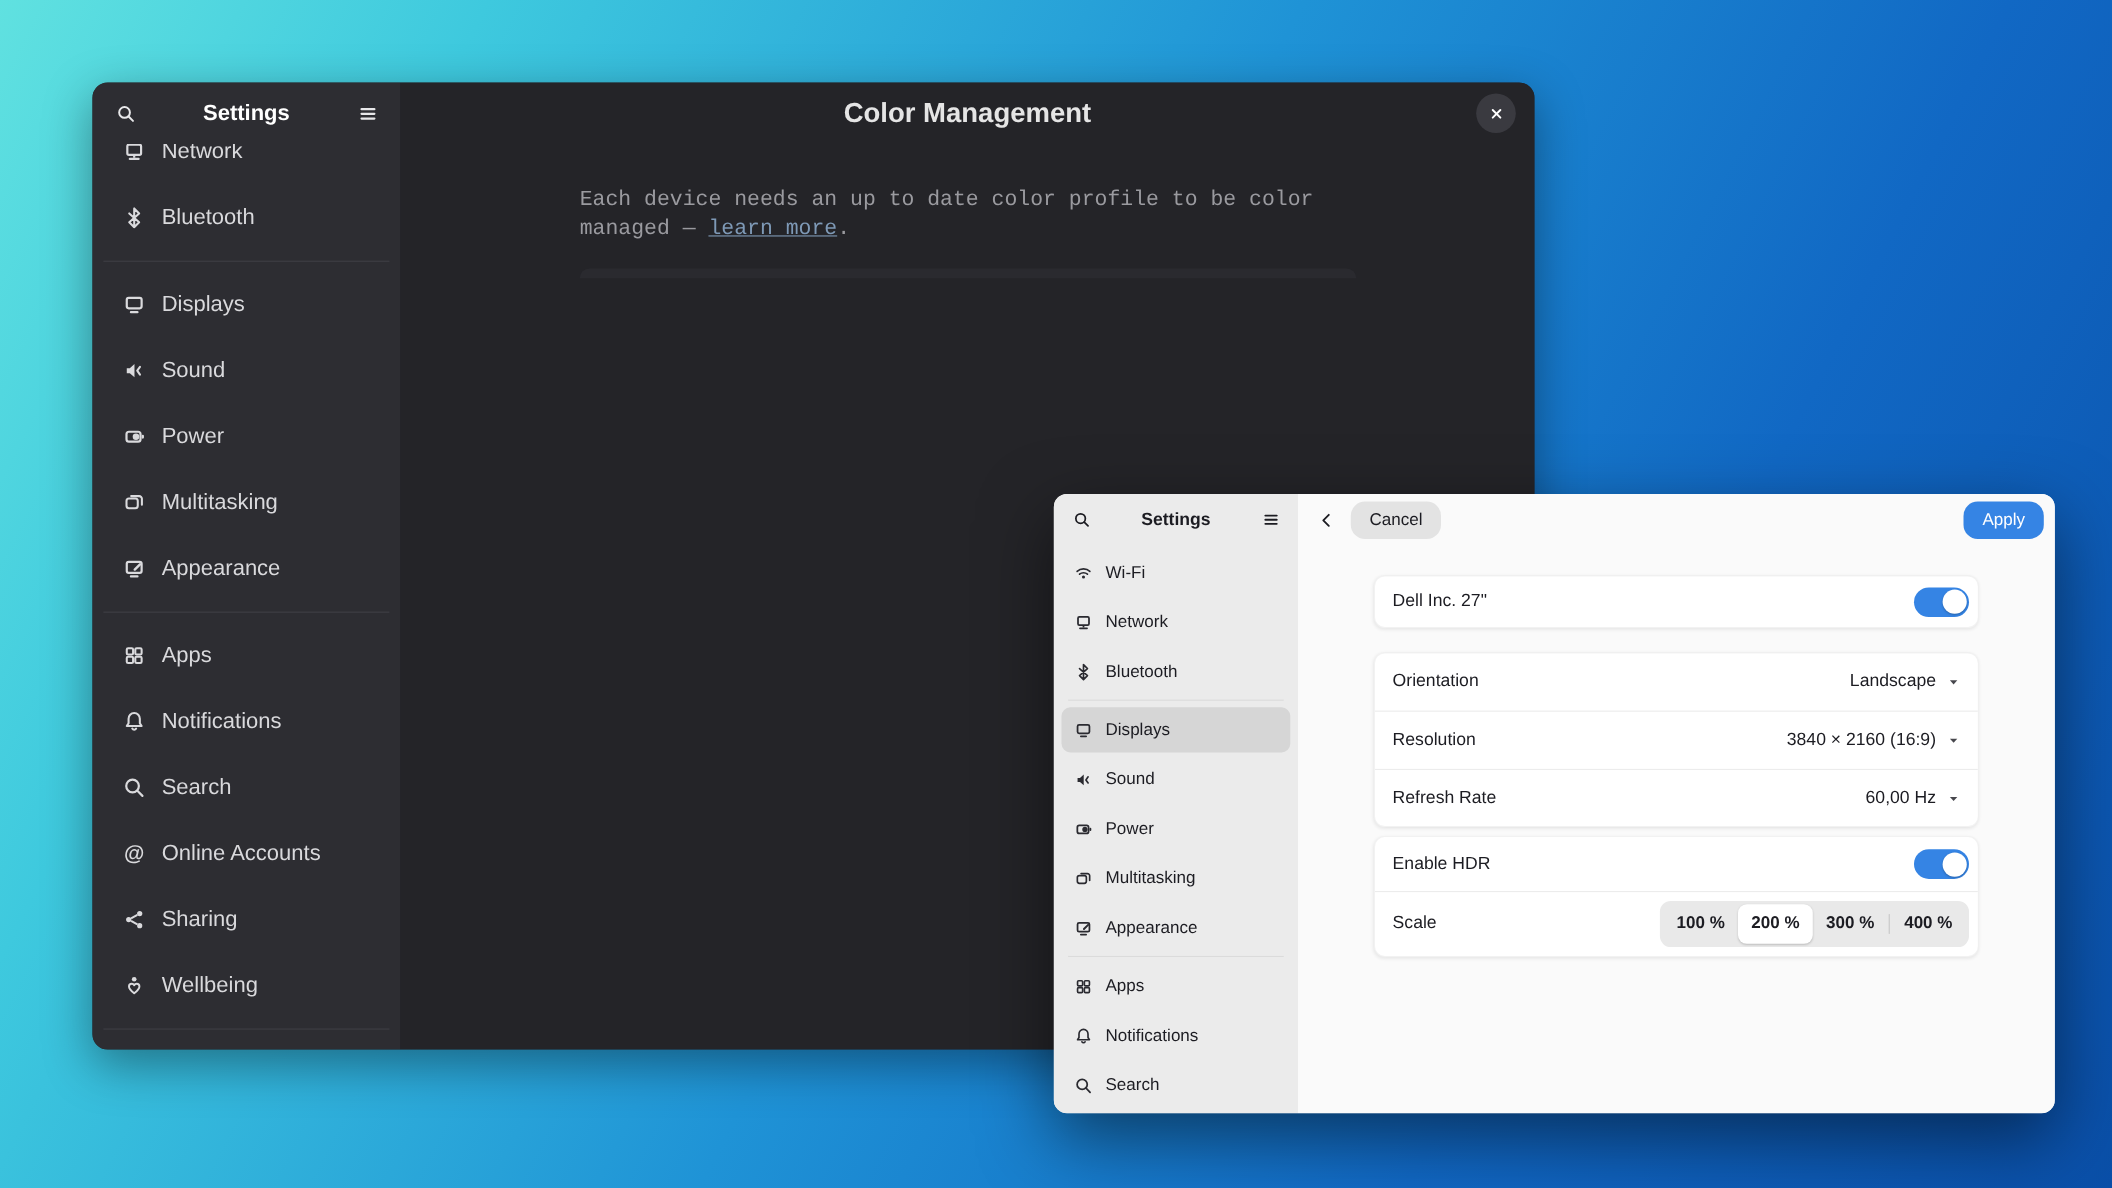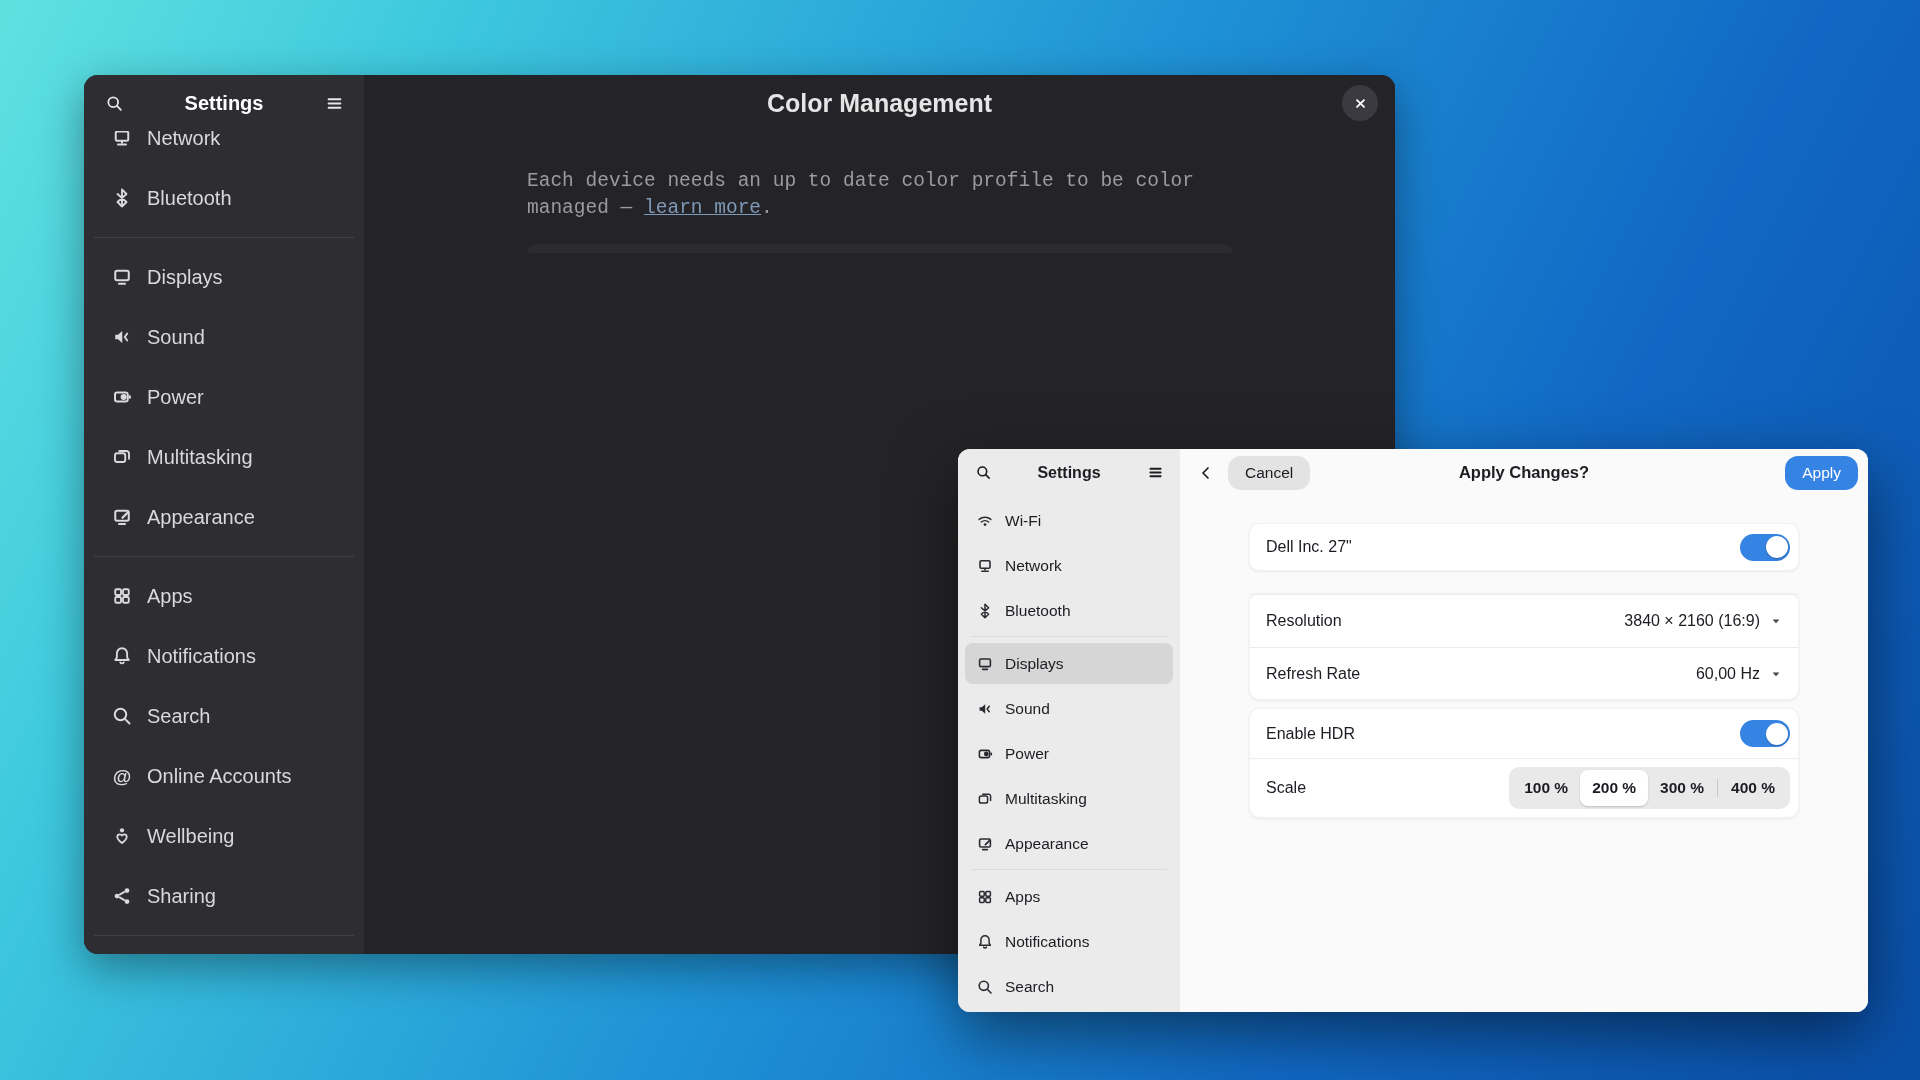--- a/index.html
+++ b/index.html
@@ -216,41 +216,41 @@
           </span>
         <span>Search</span>
       </div>
       <div class="d-row">
         <span class="icon text-icon">@</span>
         <span>Online Accounts</span>
       </div>
       <div class="d-row">
         <span class="icon">
             <svg width="20" height="20" viewBox="0 0 16 16">
-              <circle cx="8" cy="3.4" r="1.7" fill="currentColor"></circle>
-              <path d="M8 13.6 C5.2 11.4 4.2 10 4.2 8.7 C4.2 7.5 5.1 6.7 6.2 6.7 C6.9 6.7 7.6 7 8 7.7 C8.4 7 9.1 6.7 9.8 6.7 C10.9 6.7 11.8 7.5 11.8 8.7 C11.8 10 10.8 11.4 8 13.6 Z" fill="none" stroke="currentColor" stroke-width="1.4" stroke-linejoin="round"></path>
-            </svg>
-          </span>
-        <span>Wellbeing</span>
-      </div>
-      <div class="d-row">
-        <span class="icon">
-            <svg width="20" height="20" viewBox="0 0 16 16">
               <g fill="currentColor">
                 <circle cx="12" cy="3.6" r="1.9"></circle>
                 <circle cx="4" cy="8" r="1.9"></circle>
                 <circle cx="12" cy="12.4" r="1.9"></circle>
               </g>
               <g stroke="currentColor" stroke-width="1.5">
                 <line x1="5.7" y1="7.1" x2="10.3" y2="4.5"></line>
                 <line x1="5.7" y1="8.9" x2="10.3" y2="11.5"></line>
               </g>
             </svg>
           </span>
         <span>Sharing</span>
+      </div>
+      <div class="d-row">
+        <span class="icon">
+            <svg width="20" height="20" viewBox="0 0 16 16">
+              <circle cx="8" cy="3.4" r="1.7" fill="currentColor"></circle>
+              <path d="M8 13.6 C5.2 11.4 4.2 10 4.2 8.7 C4.2 7.5 5.1 6.7 6.2 6.7 C6.9 6.7 7.6 7 8 7.7 C8.4 7 9.1 6.7 9.8 6.7 C10.9 6.7 11.8 7.5 11.8 8.7 C11.8 10 10.8 11.4 8 13.6 Z" fill="none" stroke="currentColor" stroke-width="1.4" stroke-linejoin="round"></path>
+            </svg>
+          </span>
+        <span>Wellbeing</span>
       </div>
       <div class="d-sep"></div>
     </div>
   </aside>
 
   <section class="d-content">
     <div class="d-header">
       <div class="d-title">Color Management</div>
       <button class="d-close">
         <span class="icon">
@@ -406,33 +406,43 @@
   <section class="l-content">
     <div class="l-header">
       <button class="l-back">
         <span class="icon">
           <svg width="16" height="16" viewBox="0 0 16 16">
               <path d="M10 3 L5 8 L10 13" fill="none" stroke="currentColor" stroke-width="1.7" stroke-linecap="round" stroke-linejoin="round"></path>
             </svg>
         </span>
       </button>
       <button class="btn-pill btn-cancel">Cancel</button>
-      <div class="l-title">Apply Changes?</div>
       <button class="btn-pill btn-apply">Apply</button>
     </div>
 
     <div class="l-body">
       <div class="card" style="height:48px;display:flex;align-items:center;padding:0 8px 0 16px;margin-bottom:22px;">
         <span style="font-size:16px;color:#1c1c22;">Dell Inc. 27"</span>
         <div class="toggle">
             <div class="knob"></div>
           </div>
       </div>
 
       <div class="card" style="margin-bottom:8px;">
+        <div class="c-row" style="height:52px;">
+          <span>Orientation</span>
+          <span class="c-right">
+            <span>Landscape</span>
+            <span class="icon pan-down">
+                <svg width="12" height="12" viewBox="0 0 16 16">
+                  <path d="M3.5 6 H12.5 L8 11 Z" fill="currentColor"></path>
+                </svg>
+              </span>
+          </span>
+        </div>
         <div class="c-div"></div>
         <div class="c-row" style="height:52px;">
           <span>Resolution</span>
           <span class="c-right">
             <span>3840 × 2160 (16:9)</span>
             <span class="icon pan-down">
                 <svg width="12" height="12" viewBox="0 0 16 16">
                   <path d="M3.5 6 H12.5 L8 11 Z" fill="currentColor"></path>
                 </svg>
               </span>

